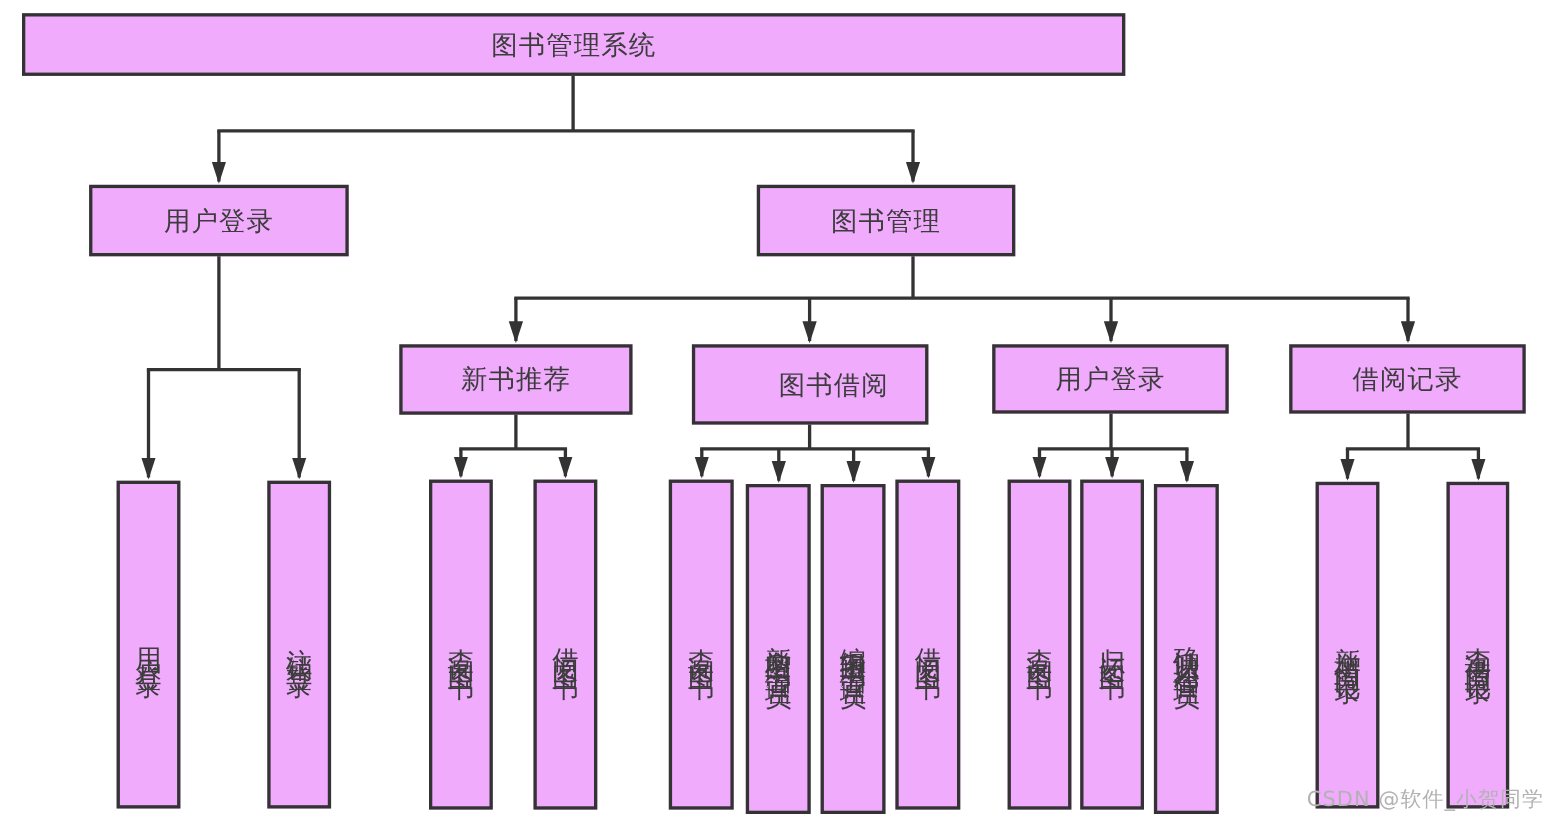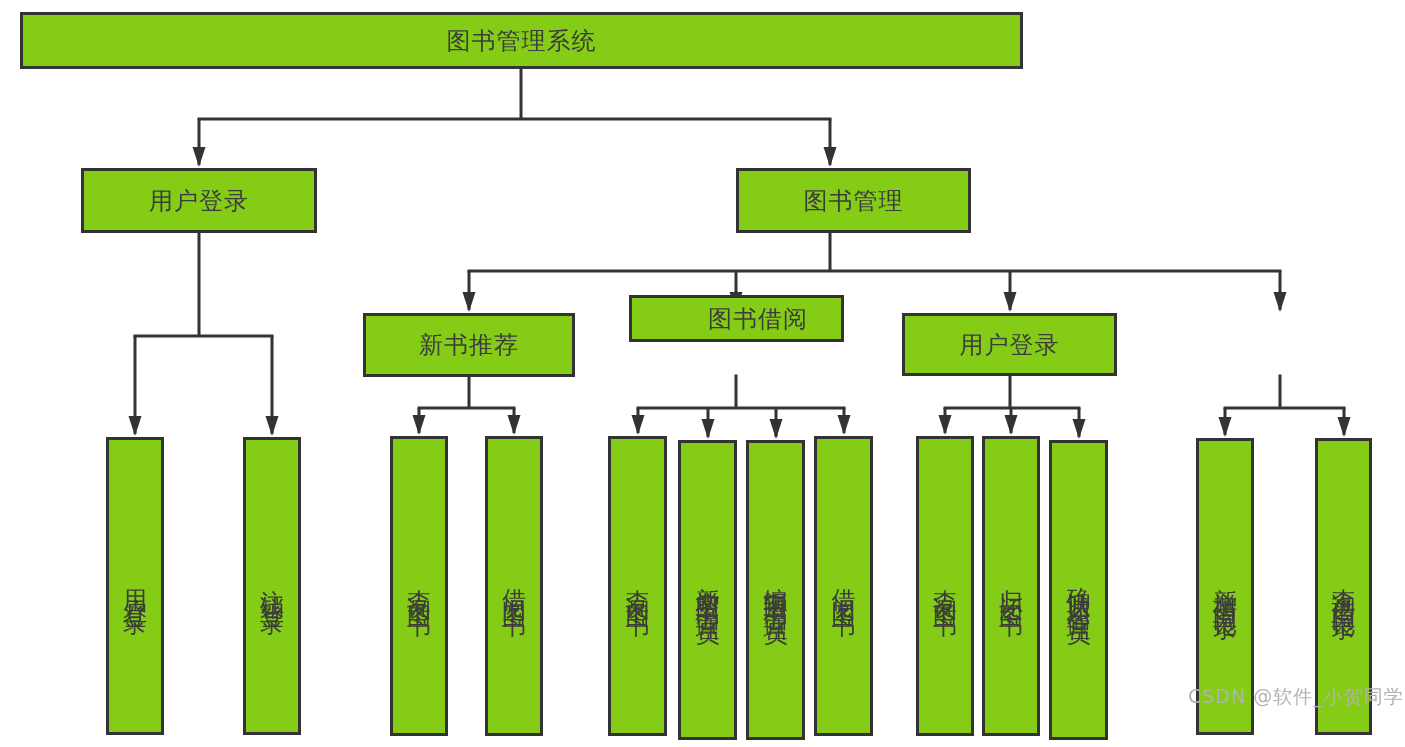--- a/index.html
+++ b/index.html
@@ -7,60 +7,60 @@
     position:relative;
     width:1405px;height:747px;
     background:#ffffff;
     font-family:"DejaVu Sans","Liberation Sans",sans-serif;
     overflow:hidden;
   }
   #connectors{position:absolute;left:0;top:0;z-index:1;pointer-events:none;}
   .node{
     position:absolute;
     box-sizing:border-box;
-    background:#84cc16;
+    background:#f0abfc;
     border:3px solid #333333;
     color:#3c3c3c;
     display:flex;
     align-items:center;
     justify-content:center;
     z-index:2;
     overflow:hidden;
   }
   .hnode{font-size:24px;letter-spacing:1px;white-space:nowrap;}
   .vnode{
     writing-mode:vertical-rl;
     font-size:24px;
     letter-spacing:8px;
     line-height:1;
   }
   
   #n-root{left:20px;top:12px;width:1003px;height:57px;}
   #n-ulg{left:81px;top:168px;width:236px;height:65px;}
-  #n-bm{left:736px;top:168px;width:235px;height:65px;text-align:center;}
+  #n-bm{left:688px;top:168px;width:235px;height:65px;text-align:center;}
   #n-nbr{left:363px;top:313px;width:212px;height:64px;}
-  #n-bb{left:629px;top:295px;width:215px;height:47px;padding-left:43px;}
+  #n-bb{left:629px;top:313px;width:215px;height:73px;padding-left:43px;}
   #n-cb{left:902px;top:313px;width:215px;height:63px;}
   #n-br{left:1172px;top:313px;width:215px;height:63px;}
   #n-user-login{left:106px;top:437px;width:58px;height:298px;}
   #n-logout{left:243px;top:437px;width:58px;height:298px;}
   #n-nbr-query{left:390px;top:436px;width:58px;height:300px;}
   #n-nbr-borrow{left:485px;top:436px;width:58px;height:300px;}
   #n-bb-query{left:608px;top:436px;width:59px;height:300px;}
   #n-bb-add{left:678px;top:440px;width:59px;height:300px;letter-spacing:5px;}
   #n-bb-edit{left:746px;top:440px;width:59px;height:300px;letter-spacing:5px;}
   #n-bb-borrow{left:814px;top:436px;width:59px;height:300px;}
   #n-cb-query{left:916px;top:436px;width:58px;height:300px;}
   #n-cb-return{left:982px;top:436px;width:58px;height:300px;}
   #n-cb-confirm{left:1049px;top:440px;width:59px;height:300px;letter-spacing:5px;}
   #n-br-add{left:1196px;top:438px;width:58px;height:297px;letter-spacing:6px;}
   #n-br-query{left:1315px;top:438px;width:57px;height:297px;letter-spacing:6px;}
   #watermark{
     position:absolute;
-    left:1188px;top:684px;
+    left:1188px;top:714px;
     z-index:5;
     font-size:19px;
     color:#b2b2b2;
     letter-spacing:1px;
     white-space:nowrap;
     text-align:center;
   }
 </style>
 </head>
 <body>
@@ -108,20 +108,21 @@
   </svg>
 
   <div class="node hnode" id="n-root">图书管理系统</div>
 
   <div class="node hnode" id="n-ulg">用户登录</div>
   <div class="node hnode" id="n-bm">图书管理</div>
 
   <div class="node hnode" id="n-nbr">新书推荐</div>
   <div class="node hnode" id="n-bb">图书借阅</div>
   <div class="node hnode" id="n-cb">用户登录</div>
+  <div class="node hnode" id="n-br">借阅记录</div>
 
   <div class="node vnode" id="n-user-login">用户登录</div>
   <div class="node vnode" id="n-logout">注销登录</div>
 
   <div class="node vnode" id="n-nbr-query">查询图书</div>
   <div class="node vnode" id="n-nbr-borrow">借阅图书</div>
 
   <div class="node vnode" id="n-bb-query">查询图书</div>
   <div class="node vnode" id="n-bb-add">新增图书（管理员）</div>
   <div class="node vnode" id="n-bb-edit">编辑图书（管理员）</div>

